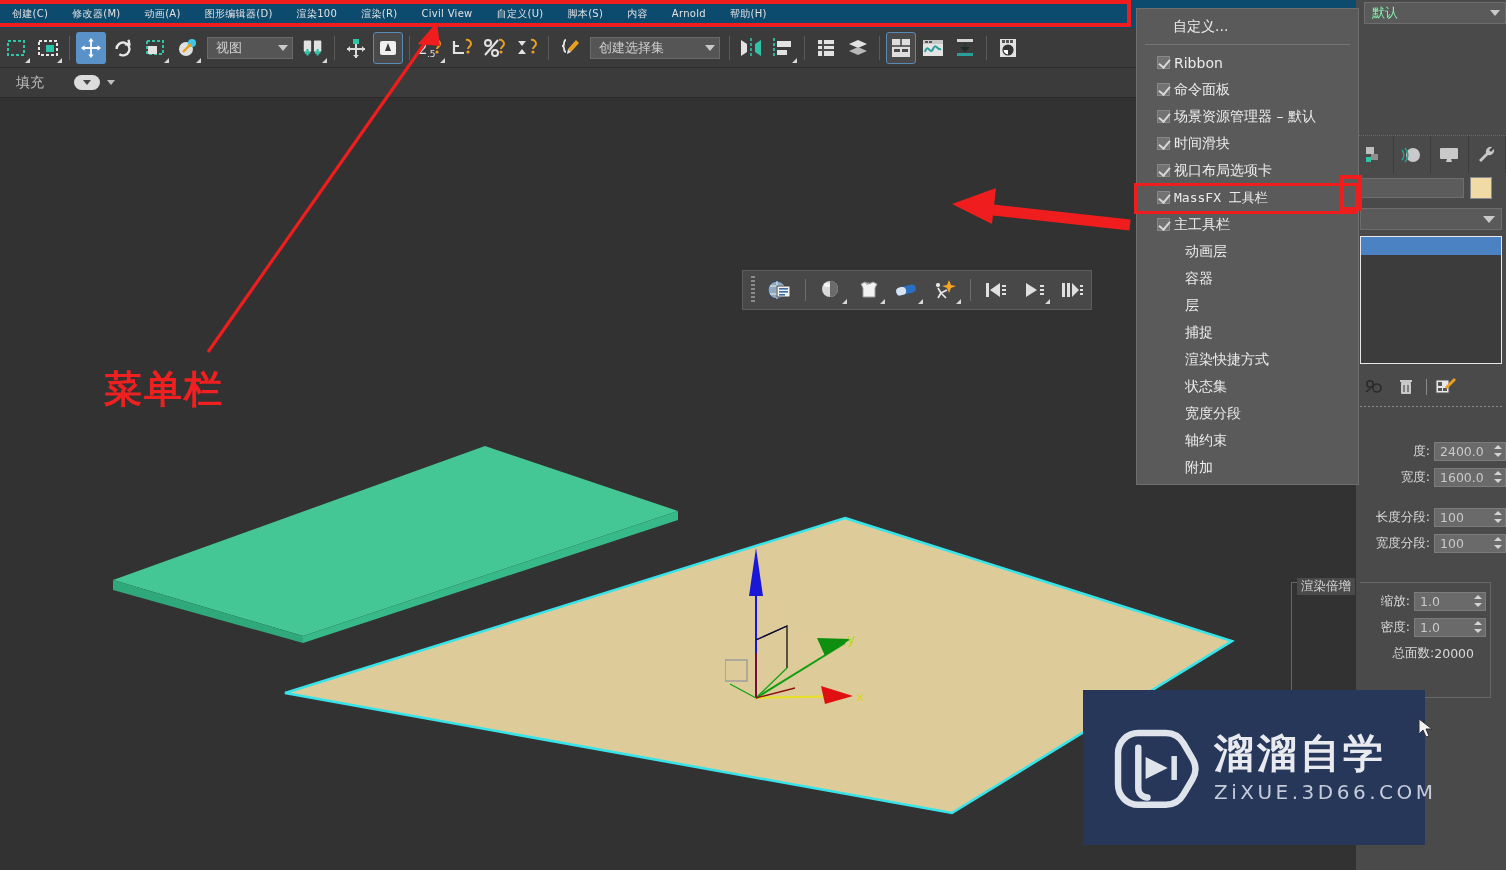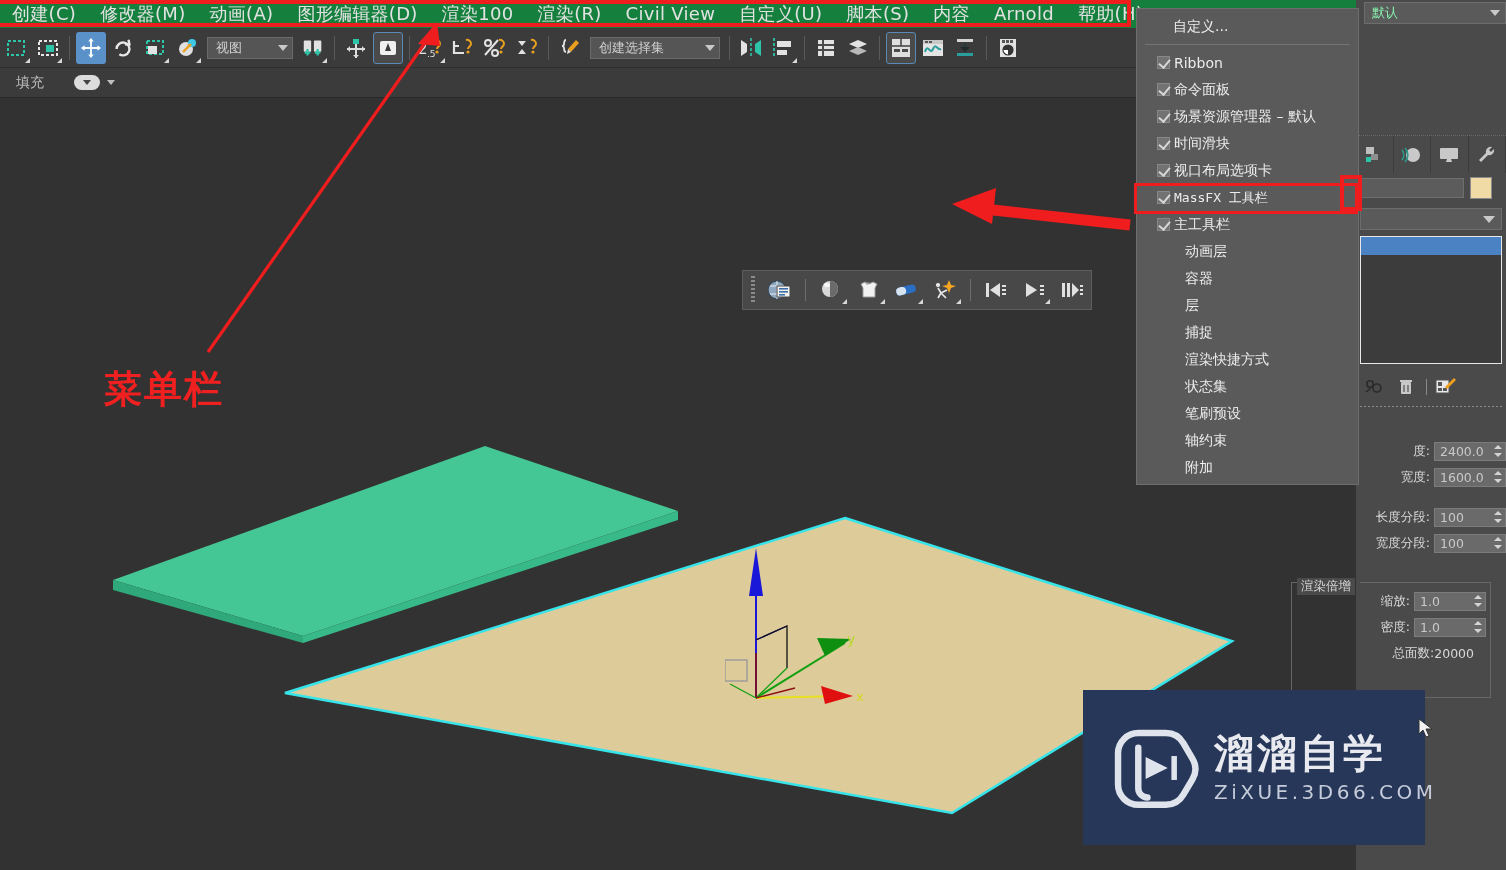--- a/index.html
+++ b/index.html
@@ -7,23 +7,23 @@
     width: 1506px; height: 870px;
     background: #2b2b2b;
     font-family: "Liberation Sans", "DejaVu Sans", sans-serif;
     overflow: hidden;
   }
   #app { position: relative; width: 1506px; height: 870px; background: #3b3b3b; }
 
   
   #menubar {
     position: absolute; left: 0; top: 0; width: 1506px; height: 28px;
-    background: #15803d;
+    background: #0c4a6e;
     display: flex; align-items: center;
-    font-size: 18px; color: #e2e2e2;
+    font-size: 10px; color: #e2e2e2;
     white-space: nowrap;
   }
   .menu-item {
     padding: 3px 12px; line-height: 20px; letter-spacing: .3px;
     font-family: "DejaVu Sans", sans-serif;
   }
 
   
   #maintoolbar {
     position: absolute; left: 0; top: 28px; width: 1506px; height: 40px;
@@ -725,21 +725,21 @@
     <div class="mrow indent">
       <span class="lbl">捕捉</span>
     </div>
     <div class="mrow indent">
       <span class="lbl">渲染快捷方式</span>
     </div>
     <div class="mrow indent">
       <span class="lbl">状态集</span>
     </div>
     <div class="mrow indent">
-      <span class="lbl">笔刷预设</span>
+      <span class="lbl">宽度分段</span>
     </div>
     <div class="mrow indent">
       <span class="lbl">轴约束</span>
     </div>
     <div class="mrow indent">
       <span class="lbl">附加</span>
     </div>
   </div>
 
   <div class="anno" id="anno-menu-box"></div>

